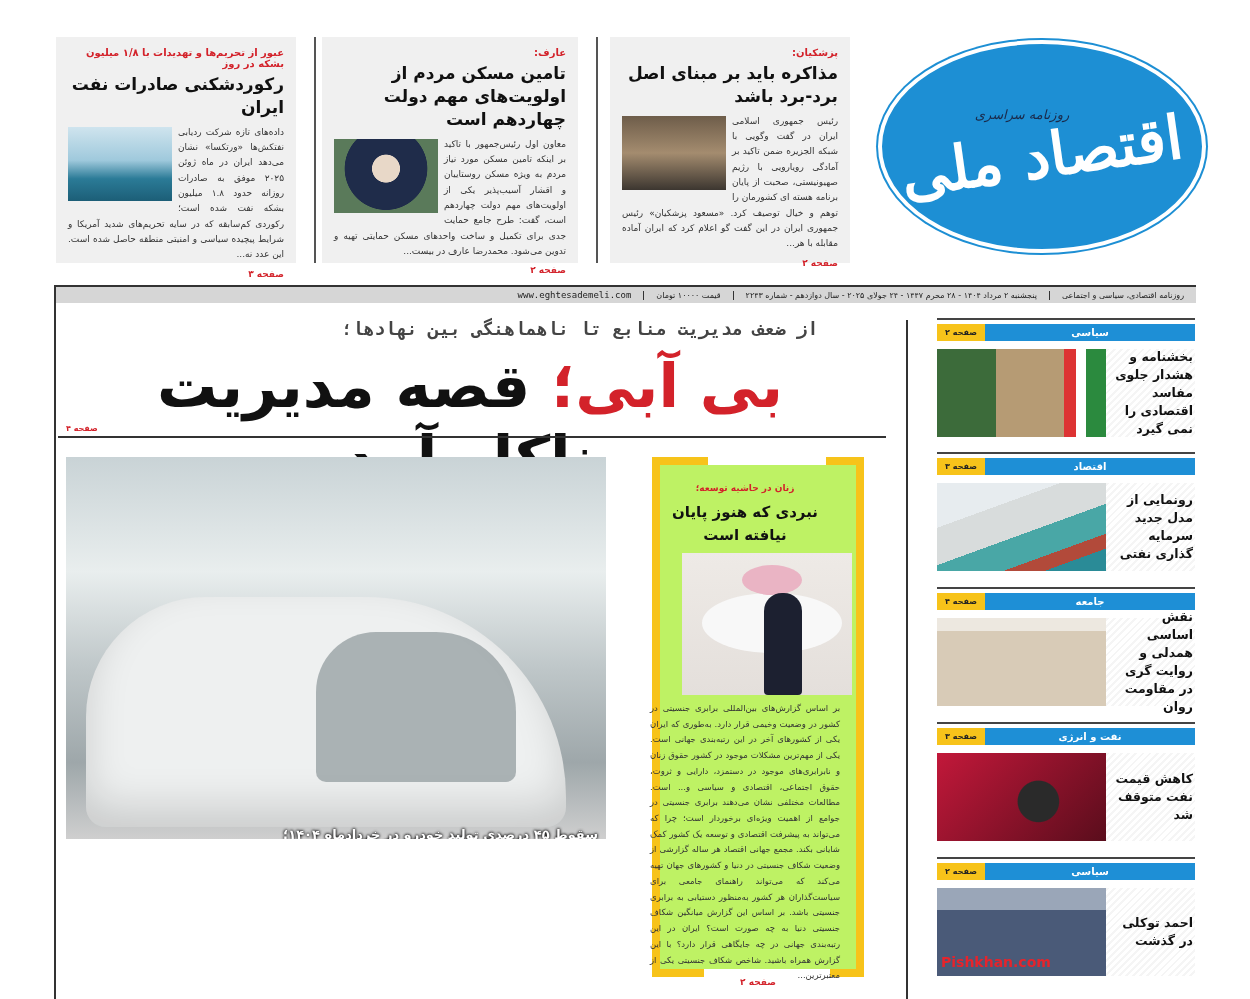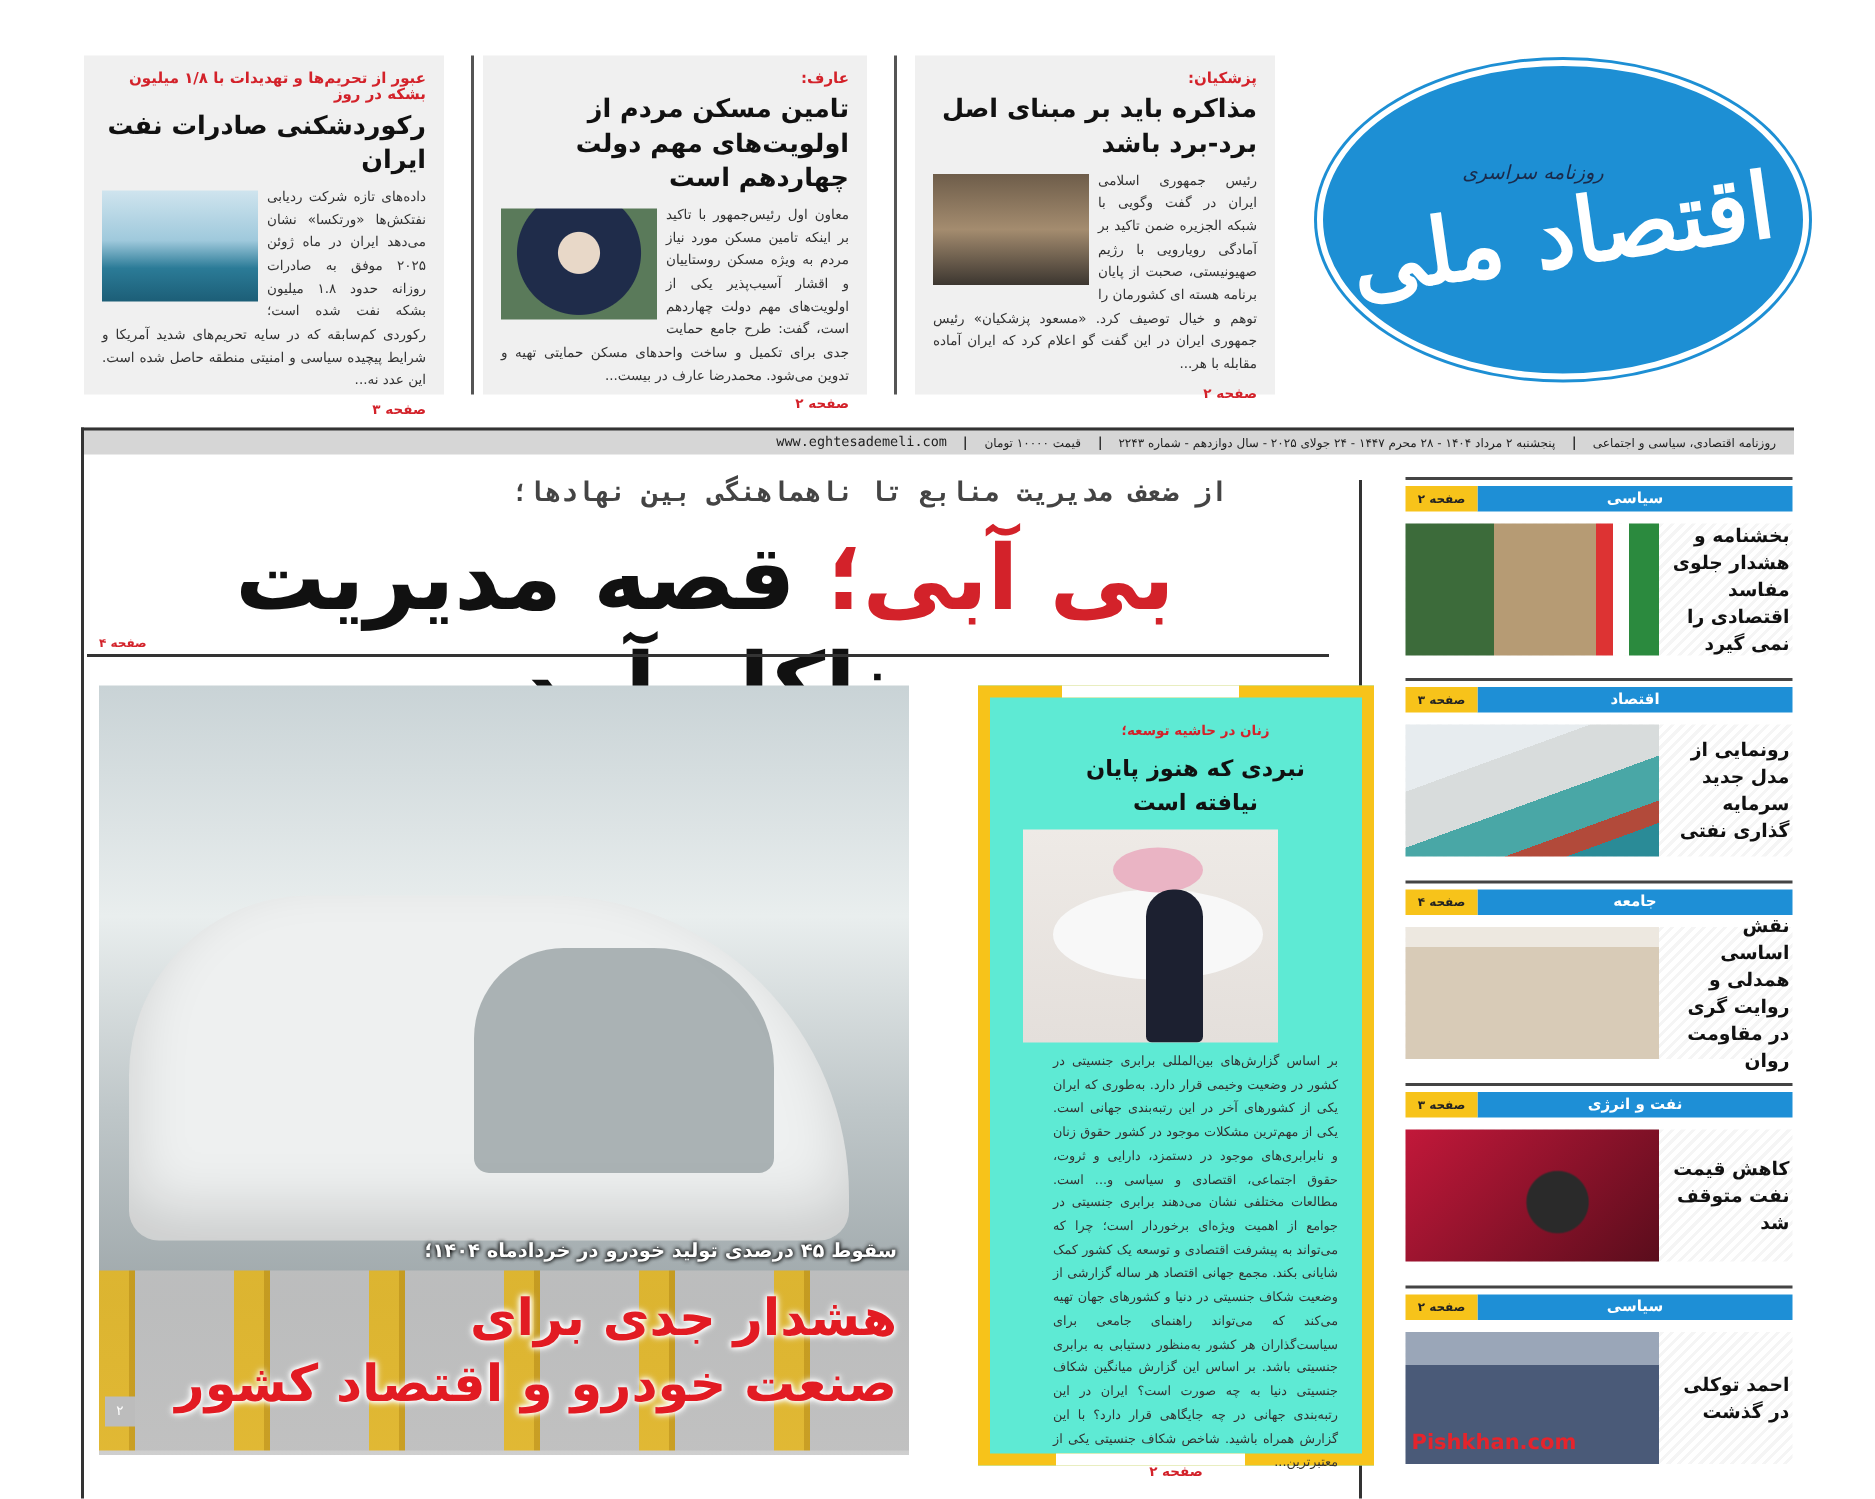--- a/index.html
+++ b/index.html
@@ -29,30 +29,30 @@
 
   
   .surtitle { left:300px; top:318px; width:560px; text-align:center; font-size:18px; font-weight:bold; color:#444;font-family:Liberation Mono, monospace; }
   .headline { left:100px; top:350px; width:740px; text-align:center; font-size:60px; font-weight:bold; color:#111; letter-spacing:-1px; line-height:1.2; }
   .headline .red { color:#d3222a; }
   .headline-page { left:66px; top:424px; font-size:8px; color:#d3222a; font-weight:bold; }
   .rule { left:58px; top:436px; width:828px; height:2px; background:#333; }
   .col-rule { left:906px; top:320px; width:2px; height:679px; background:#333; }
 
   
-  .lead { left:66px; top:457px; width:540px; height:513px; background:linear-gradient(180deg,#c9d3d6 0%,#e9eeee 30%,#bfc7c9 55%,#9ea7aa 80%,#cfcfcf 100%); overflow:hidden; }
+  .lead { left:66px; top:457px; width:540px; height:382px; background:linear-gradient(180deg,#c9d3d6 0%,#e9eeee 30%,#bfc7c9 55%,#9ea7aa 80%,#cfcfcf 100%); overflow:hidden; }
   .car { position:absolute; left:20px; top:140px; width:480px; height:230px; background:#eef0f0; border-radius:120px 200px 20px 20px; box-shadow:inset 0 -20px 40px rgba(0,0,0,0.15); }
   .car-window { position:absolute; left:250px; top:175px; width:200px; height:150px; background:#7d898c; border-radius:60px 80px 10px 10px; opacity:0.6; }
   .jig { position:absolute; left:0; top:390px; width:540px; height:120px; background:repeating-linear-gradient(90deg,#e3b623 0 20px,#c99a12 20px 24px,#bfbfbf 24px 90px); opacity:0.9; }
   .lead-kicker { position:absolute; right:8px; top:370px; font-size:13px; font-weight:bold; color:#fff; text-shadow:0 0 3px #000,0 0 3px #000; }
   .lead-title { position:absolute; right:8px; top:400px; font-size:34px; line-height:1.3; font-weight:bold; color:#e21b23; text-align:right; text-shadow:0 0 3px #fff,0 0 4px #fff,0 0 6px #fff; }
   .lead-tag { position:absolute; left:4px; top:474px; width:20px; height:20px; background:#bcbcbc; color:#fff; font-size:9px; display:flex; align-items:center; justify-content:center; }
 
   
-  .yframe { left:652px; top:457px; width:264px; height:520px; border:8px solid #f7c31a; border-bottom-width:8px; box-sizing:border-box; background:#5eead4; }
+  .yframe { left:652px; top:457px; width:212px; height:520px; border:8px solid #f7c31a; border-bottom-width:8px; box-sizing:border-box; background:#bef264; }
   .yframe .gap-top { position:absolute; left:48px; top:-8px; width:118px; height:8px; background:#fff; }
   .yframe .gap-bot { position:absolute; left:44px; bottom:-8px; width:126px; height:8px; background:#fff; }
   .y-kicker { position:absolute; right:16px; top:18px; width:190px; text-align:center; color:#d3222a; font-size:9px; font-weight:bold; }
   .y-title { position:absolute; right:16px; top:36px; width:190px; text-align:center; font-size:15px; font-weight:bold; color:#111; line-height:1.55; }
   .y-photo { position:absolute; left:22px; top:88px; width:170px; height:142px; background:linear-gradient(180deg,#eeeae6 0%,#e4dfdb 100%); overflow:hidden; }
   .y-photo .flower { position:absolute; left:60px; top:12px; width:60px; height:30px; border-radius:50%; background:#eab4c4; }
   .y-photo .wing { position:absolute; left:20px; top:40px; width:140px; height:60px; border-radius:50%; background:#f8f8f8; }
   .y-photo .woman { position:absolute; left:82px; top:40px; width:38px; height:102px; background:#1c2030; border-radius:18px 18px 4px 4px; }
   .y-body { position:absolute; right:16px; top:236px; width:190px; font-size:8.5px; line-height:1.85; color:#333; text-align:justify; }
   .y-page { position:absolute; left:0; right:0; bottom:-18px; text-align:center; color:#d3222a; font-size:9px; font-weight:bold; }

